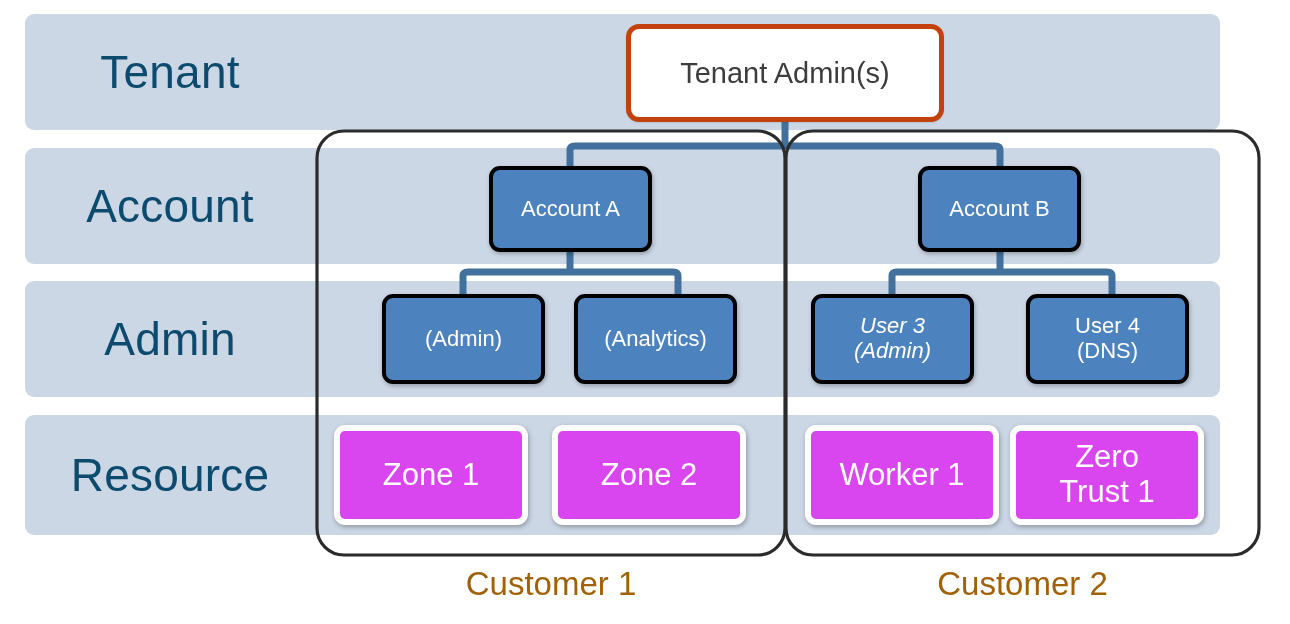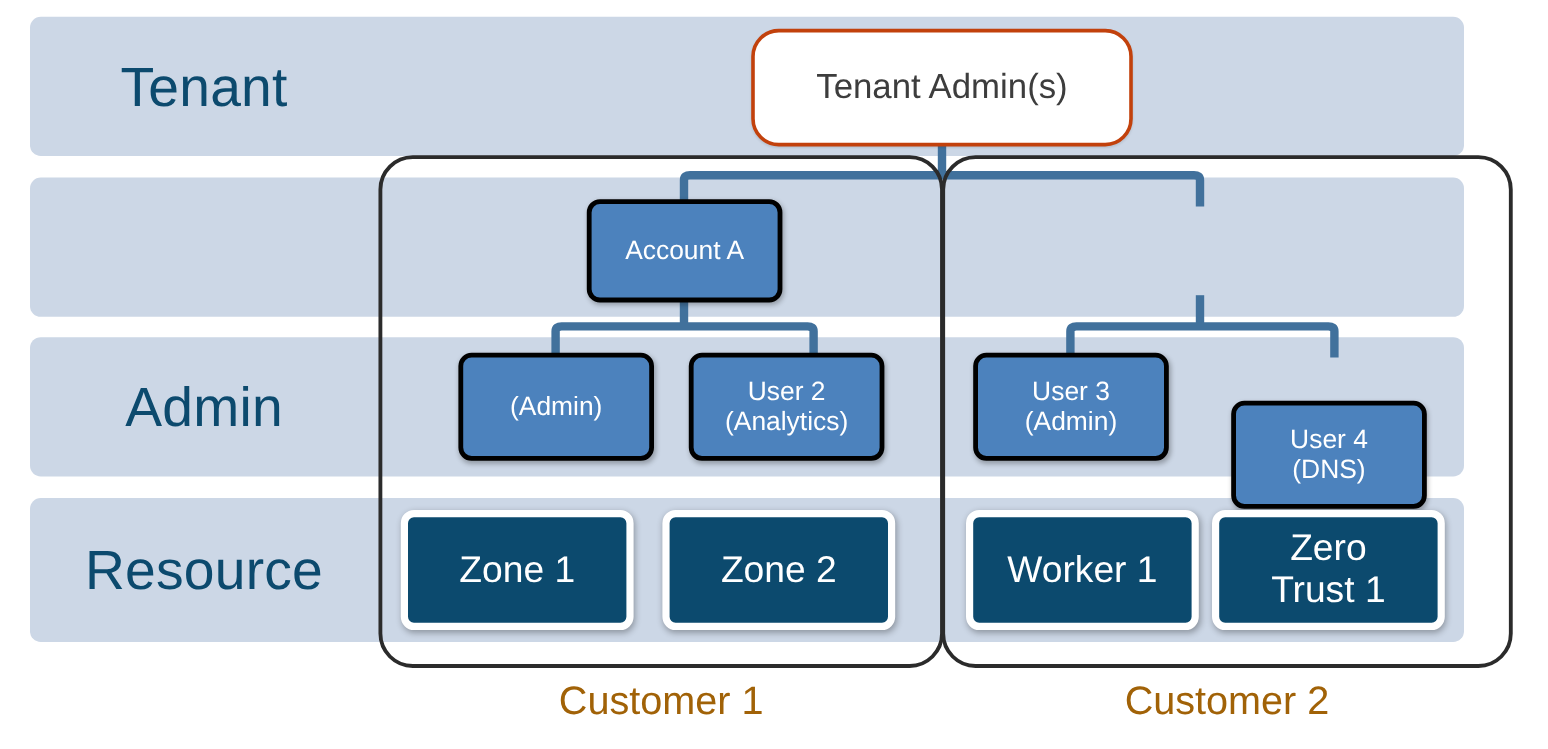--- a/index.html
+++ b/index.html
@@ -63,35 +63,35 @@
     align-items: center;
     justify-content: center;
     text-align: center;
     border-radius: 11px;
     line-height: 1.12;
   }
   .node .node-text { display: block; width: 100%; }
 
   .node-tenant {
     background: #ffffff;
-    border: 3px solid #c2410c;
+    border: 5px solid #c2410c;
     color: #3d3d3d;
     font-size: 29px;
-    border-radius: 23px;
+    border-radius: 13px;
     box-shadow: 0 1px 2px rgba(0,0,0,0.10);
   }
   .node-blue {
     background: #4c82bd;
     border: 4px solid #000000;
     color: #ffffff;
     font-size: 22px;
     box-shadow: 1px 2px 4px rgba(0,0,0,0.28);
   }
   .node-orange {
-    background: #0c4a6e;
+    background: #d946ef;
     border: 6px solid #ffffff;
     color: #ffffff;
     font-size: 31px;
     box-shadow: 1px 2px 5px rgba(0,0,0,0.30);
   }
 
   
   .group-caption {
     position: absolute;
     display: flex;
@@ -129,47 +129,52 @@
   <svg id="groups" viewBox="0 0 1290 624" xmlns="http://www.w3.org/2000/svg">
     <g fill="none" stroke="#2b2b2b" stroke-width="3.2">
       <rect x="317" y="131" width="468" height="424" rx="27" ry="27"></rect>
       <rect x="786" y="131" width="473" height="424" rx="27" ry="27"></rect>
     </g>
   </svg>
 
   <div class="band-label" style="left:25px; top:14px; width:290px; height:116px;">
     <span>Tenant</span>
   </div>
+  <div class="band-label" style="left:25px; top:148px; width:290px; height:116px;">
+    <span>Account</span>
+  </div>
   <div class="band-label" style="left:25px; top:281px; width:290px; height:116px;">
     <span>Admin</span>
   </div>
   <div class="band-label" style="left:25px; top:415px; width:290px; height:120px;">
     <span>Resource</span>
   </div>
 
   <div class="node node-tenant" style="left:626px; top:24px; width:318px; height:98px;">
     <span class="node-text">Tenant Admin(s)</span>
   </div>
 
   <div class="node node-blue" style="left:489px; top:166px; width:163px; height:86px;">
     <span class="node-text">Account A</span>
   </div>
+  <div class="node node-blue" style="left:918px; top:166px; width:163px; height:86px;">
+    <span class="node-text">Account B</span>
+  </div>
 
   <div class="node node-blue" style="left:382px; top:294px; width:163px; height:90px; flex-direction:column;">
     <span class="node-text">(Admin)</span>
   </div>
   <div class="node node-blue" style="left:574px; top:294px; width:163px; height:90px; flex-direction:column;">
-    <span class="node-text">User 2</span>
     <span class="node-text">(Analytics)</span>
   </div>
-  <div class="node node-blue" style="left:811px; top:294px; width:163px; height:90px; flex-direction:column;">
+  <div class="node node-blue" style="left:811px; top:294px; width:163px; height:90px; flex-direction:column;font-style:italic;">
     <span class="node-text">User 3</span>
     <span class="node-text">(Admin)</span>
   </div>
-  <div class="node node-blue" style="left:1026px; top:294px; width:163px; height:90px; flex-direction:column;margin-top:40px;">
+  <div class="node node-blue" style="left:1026px; top:294px; width:163px; height:90px; flex-direction:column;">
     <span class="node-text">User 4</span>
     <span class="node-text">(DNS)</span>
   </div>
 
   <div class="node node-orange" style="left:334px; top:425px; width:194px; height:100px;">
     <span class="node-text">Zone 1</span>
   </div>
   <div class="node node-orange" style="left:552px; top:425px; width:194px; height:100px;">
     <span class="node-text">Zone 2</span>
   </div>

